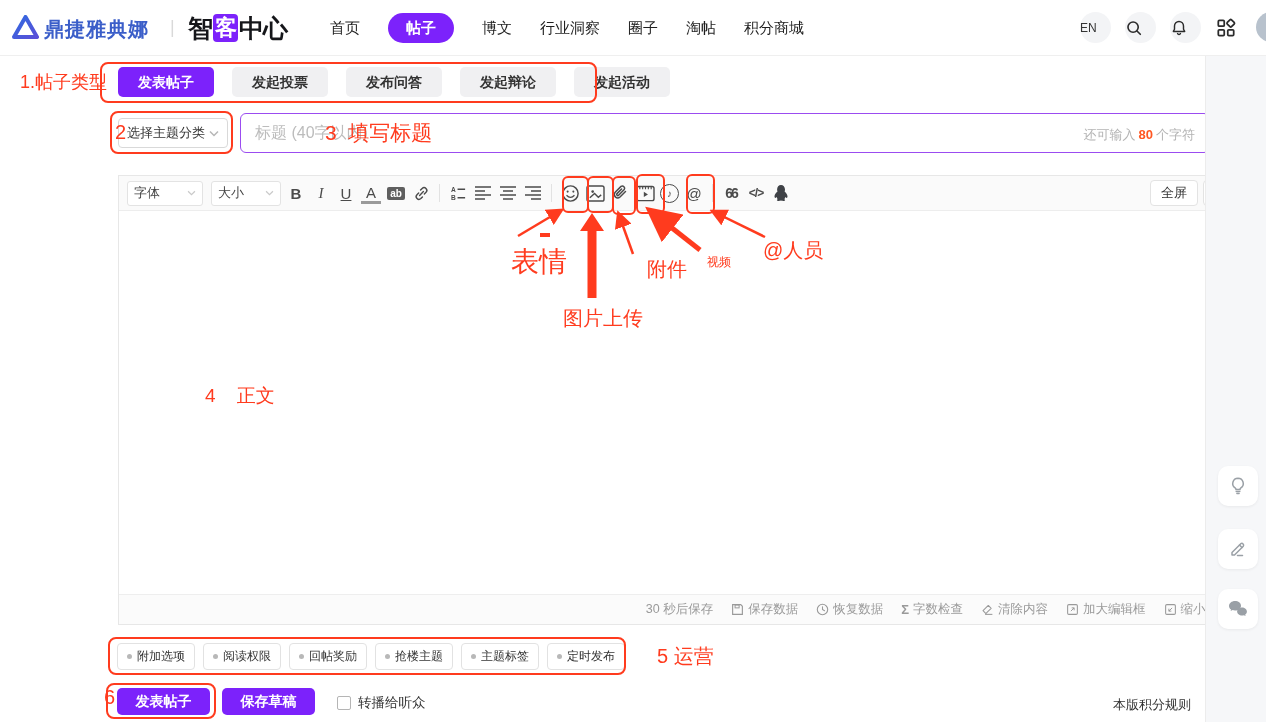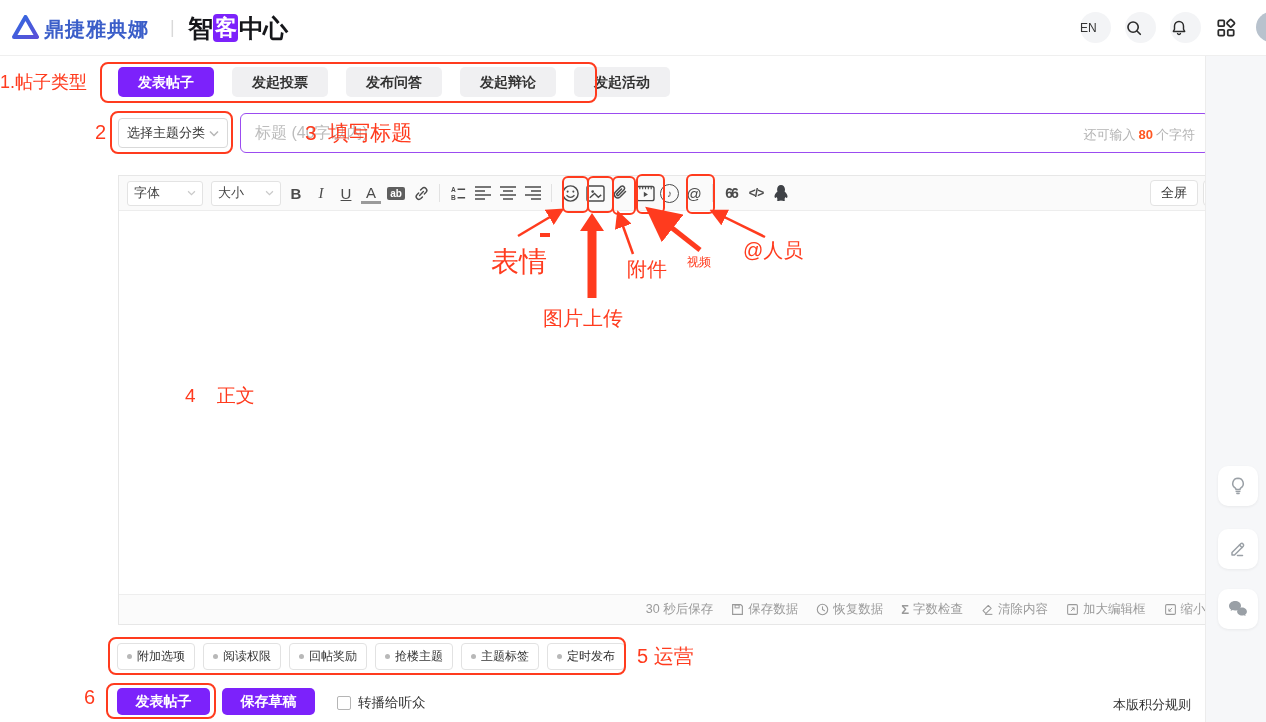--- a/index.html
+++ b/index.html
@@ -55,21 +55,21 @@
   .tb-right { height:26px; background:#fff; border:1px solid #e3e3e3; border-radius:4px; font-size:13px; color:#333; display:flex; align-items:center; padding:0 10px; cursor:pointer; margin-right:8px; flex:none; }
   .content-area { position:absolute; left:0; top:35px; right:0; bottom:30px; background:#fff; cursor:text; }
   .statusbar { position:absolute; left:0; bottom:0; right:0; height:30px; background:#fbfbfb; border-top:1px solid #eee; display:flex; align-items:center; justify-content:flex-end; gap:18px; padding-right:16px; color:#9a9a9a; font-size:12.5px; }
   .sb-item { display:flex; align-items:center; gap:4px; cursor:pointer; white-space:nowrap; }
   .sb-sigma { font-size:13px; font-weight:600; }
   .resize-grip { position:absolute; right:1px; bottom:1px; width:11px; height:11px; background:
     repeating-linear-gradient(135deg, transparent 0 2px, #c9c9c9 2px 3.5px); cursor:nwse-resize; }
 
   
   .red-box { position:absolute; border:2.5px solid #ff3b1e; border-radius:8px; pointer-events:none; }
-  .red-txt { position:absolute; color:#ff3b1e; pointer-events:none; white-space:pre; }
+  .red-txt { position:absolute; color:#ff3b1e; pointer-events:none; white-space:pre;margin-left:20px; }
   .ann-overlay { position:absolute; left:455px; top:200px; pointer-events:none; }
 
   
   .opts { position:absolute; left:117px; top:643px; display:flex; gap:8px; }
   .opt-btn { height:27px; background:#fff; border:1px solid #e2e2e2; border-radius:4px; display:flex; align-items:center; padding:0 9px; font-size:12px; color:#333; cursor:pointer; white-space:nowrap; }
   .opt-dot { width:5px; height:5px; border-radius:50%; background:#b8b8b8; margin-right:5px; }
 
   
   .btn-purple { position:absolute; height:27px; background:#7c22fb; color:#fff; border:none; border-radius:5px; font-size:14px; font-weight:700; font-family:inherit; cursor:pointer; padding:0; }
   .chk-row { position:absolute; left:337px; top:694px; display:flex; align-items:center; gap:7px; cursor:pointer; }
@@ -93,20 +93,29 @@
         <stop offset="0" stop-color="#2f6ae0"></stop>
             <stop offset="1" stop-color="#5a4fd8"></stop>
       </linearGradient>
         </defs>
       <path d="M13.5 2 25 22H2Z" fill="none" stroke="url(#lg1)" stroke-width="4" stroke-linejoin="round"></path>
     </svg>
     <div class="brand1">鼎捷雅典娜</div>
     <div class="brand-div">|</div>
     <div class="brand2"><span>智</span><span class="boxed">客</span><span>中心</span></div>
 
+    <nav class="nav">
+      <span class="nav-item">首页</span>
+      <span class="nav-item pill">帖子</span>
+      <span class="nav-item">博文</span>
+      <span class="nav-item">行业洞察</span>
+      <span class="nav-item">圈子</span>
+      <span class="nav-item">淘帖</span>
+      <span class="nav-item">积分商城</span>
+    </nav>
 
     <div class="hdr-right">
       <div class="circle-btn">
           <span>EN</span>
         </div>
       <div class="circle-btn">
         <svg width="18" height="18" viewBox="0 0 20 20">
             <circle cx="9" cy="9" r="5.7" fill="none" stroke="#2b2b2b" stroke-width="1.8"></circle>
             <path d="M13.3 13.3 17 17" stroke="#2b2b2b" stroke-width="1.8" stroke-linecap="round"></path>
           </svg>

